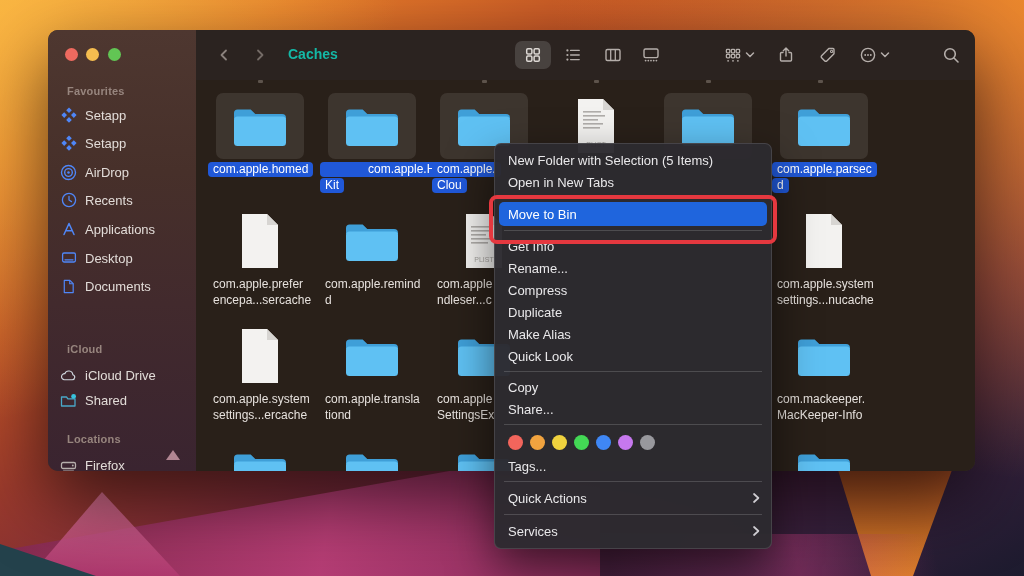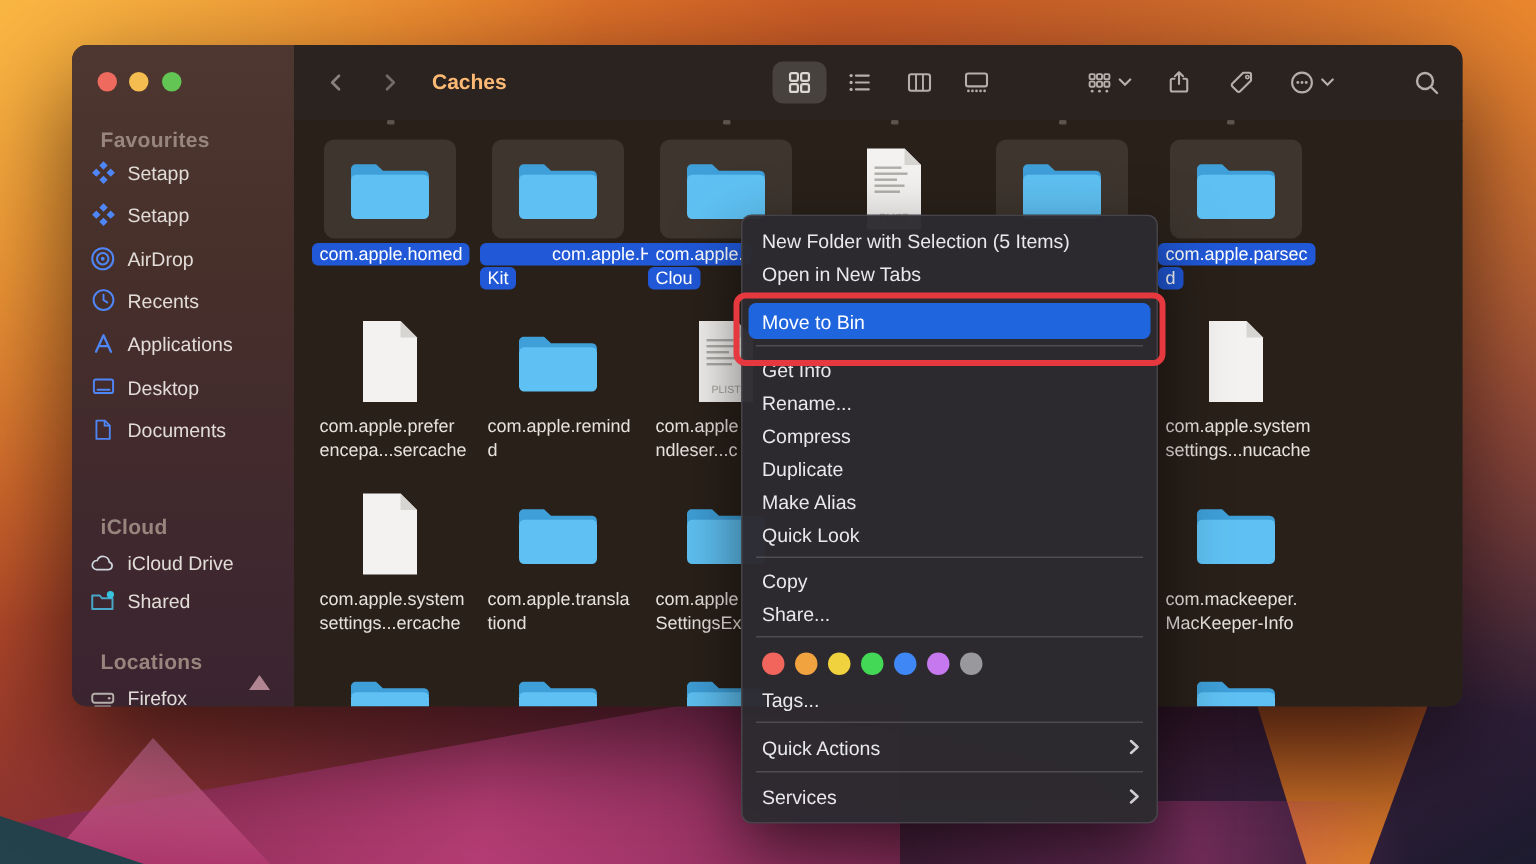--- a/index.html
+++ b/index.html
@@ -28,32 +28,32 @@
 
   
   #window{left:48px;top:30px;width:927px;height:441px;border-radius:10px;
     background:#292019;box-shadow:0 28px 70px rgba(0,0,0,.6),inset 0 0 0 1px rgba(255,255,255,.07);
     overflow:hidden;}
   #sidebar{left:0;top:0;width:148px;height:441px;
     background:linear-gradient(180deg,#4e3730 0%,#47302a 32%,#422a2d 62%,#3a2430 100%);
     border-right:1px solid rgba(0,0,0,.35);}
   .tl{width:13px;height:13px;border-radius:50%;top:18px;}
   .tl.r{left:17px;background:#ee6a5f;} .tl.y{left:38px;background:#f5bd4f;} .tl.g{left:60px;background:#62c554;}
-  .shead{left:19px;font-size:14px;font-weight:bold;color:#97857e;letter-spacing:.2px;}
+  .shead{left:19px;font-size:11px;font-weight:bold;color:#97857e;letter-spacing:.2px;}
   .srow{left:12px;right:5px;height:24px;display:flex;align-items:center;gap:8px;border-radius:5px;}
   .srow .slabel{font-size:13px;color:#e2dcd8;white-space:nowrap;}
   .sic{width:17px;height:17px;flex:0 0 17px;display:flex;align-items:center;justify-content:center;}
   .scroll-tri{left:118px;top:420px;width:0;height:0;border-left:7px solid transparent;
     border-right:7px solid transparent;border-bottom:10px solid rgba(228,175,188,.7);}
 
   #toolbar{left:148px;top:0;width:779px;height:50px;background:#2b2320;
     border-bottom:1px solid #161110;}
   .tbtn{top:11px;width:36px;height:28px;display:flex;align-items:center;justify-content:center;border-radius:7px;}
   .tbtn.selbg{background:rgba(255,255,255,.14);}
-  .wtitle{left:92px;top:16px;font-size:14px;font-weight:bold;color:#fdba74;}
+  .wtitle{left:92px;top:16px;font-size:14px;font-weight:bold;color:#14b8a6;}
 
   #content{left:148px;top:50px;width:779px;height:391px;background:#292019;overflow:hidden;}
   .frag{top:0;width:5px;height:3px;background:#5d534b;border-radius:1px;}
 
   .cell{width:104px;text-align:center;}
   .iwrap{width:88px;height:66px;margin:0 auto;display:flex;align-items:center;justify-content:center;border-radius:7px;}
   .iwrap.sel{background:rgba(255,255,255,.095);}
   .flabel{margin-top:3px;display:flex;flex-direction:column;align-items:flex-start;gap:1px;}
   .flabel span{font-size:12px;line-height:15px;color:#e6e1dd;padding:0 5px;border-radius:4px;white-space:nowrap;}
   .flabel span:empty{display:none;}

